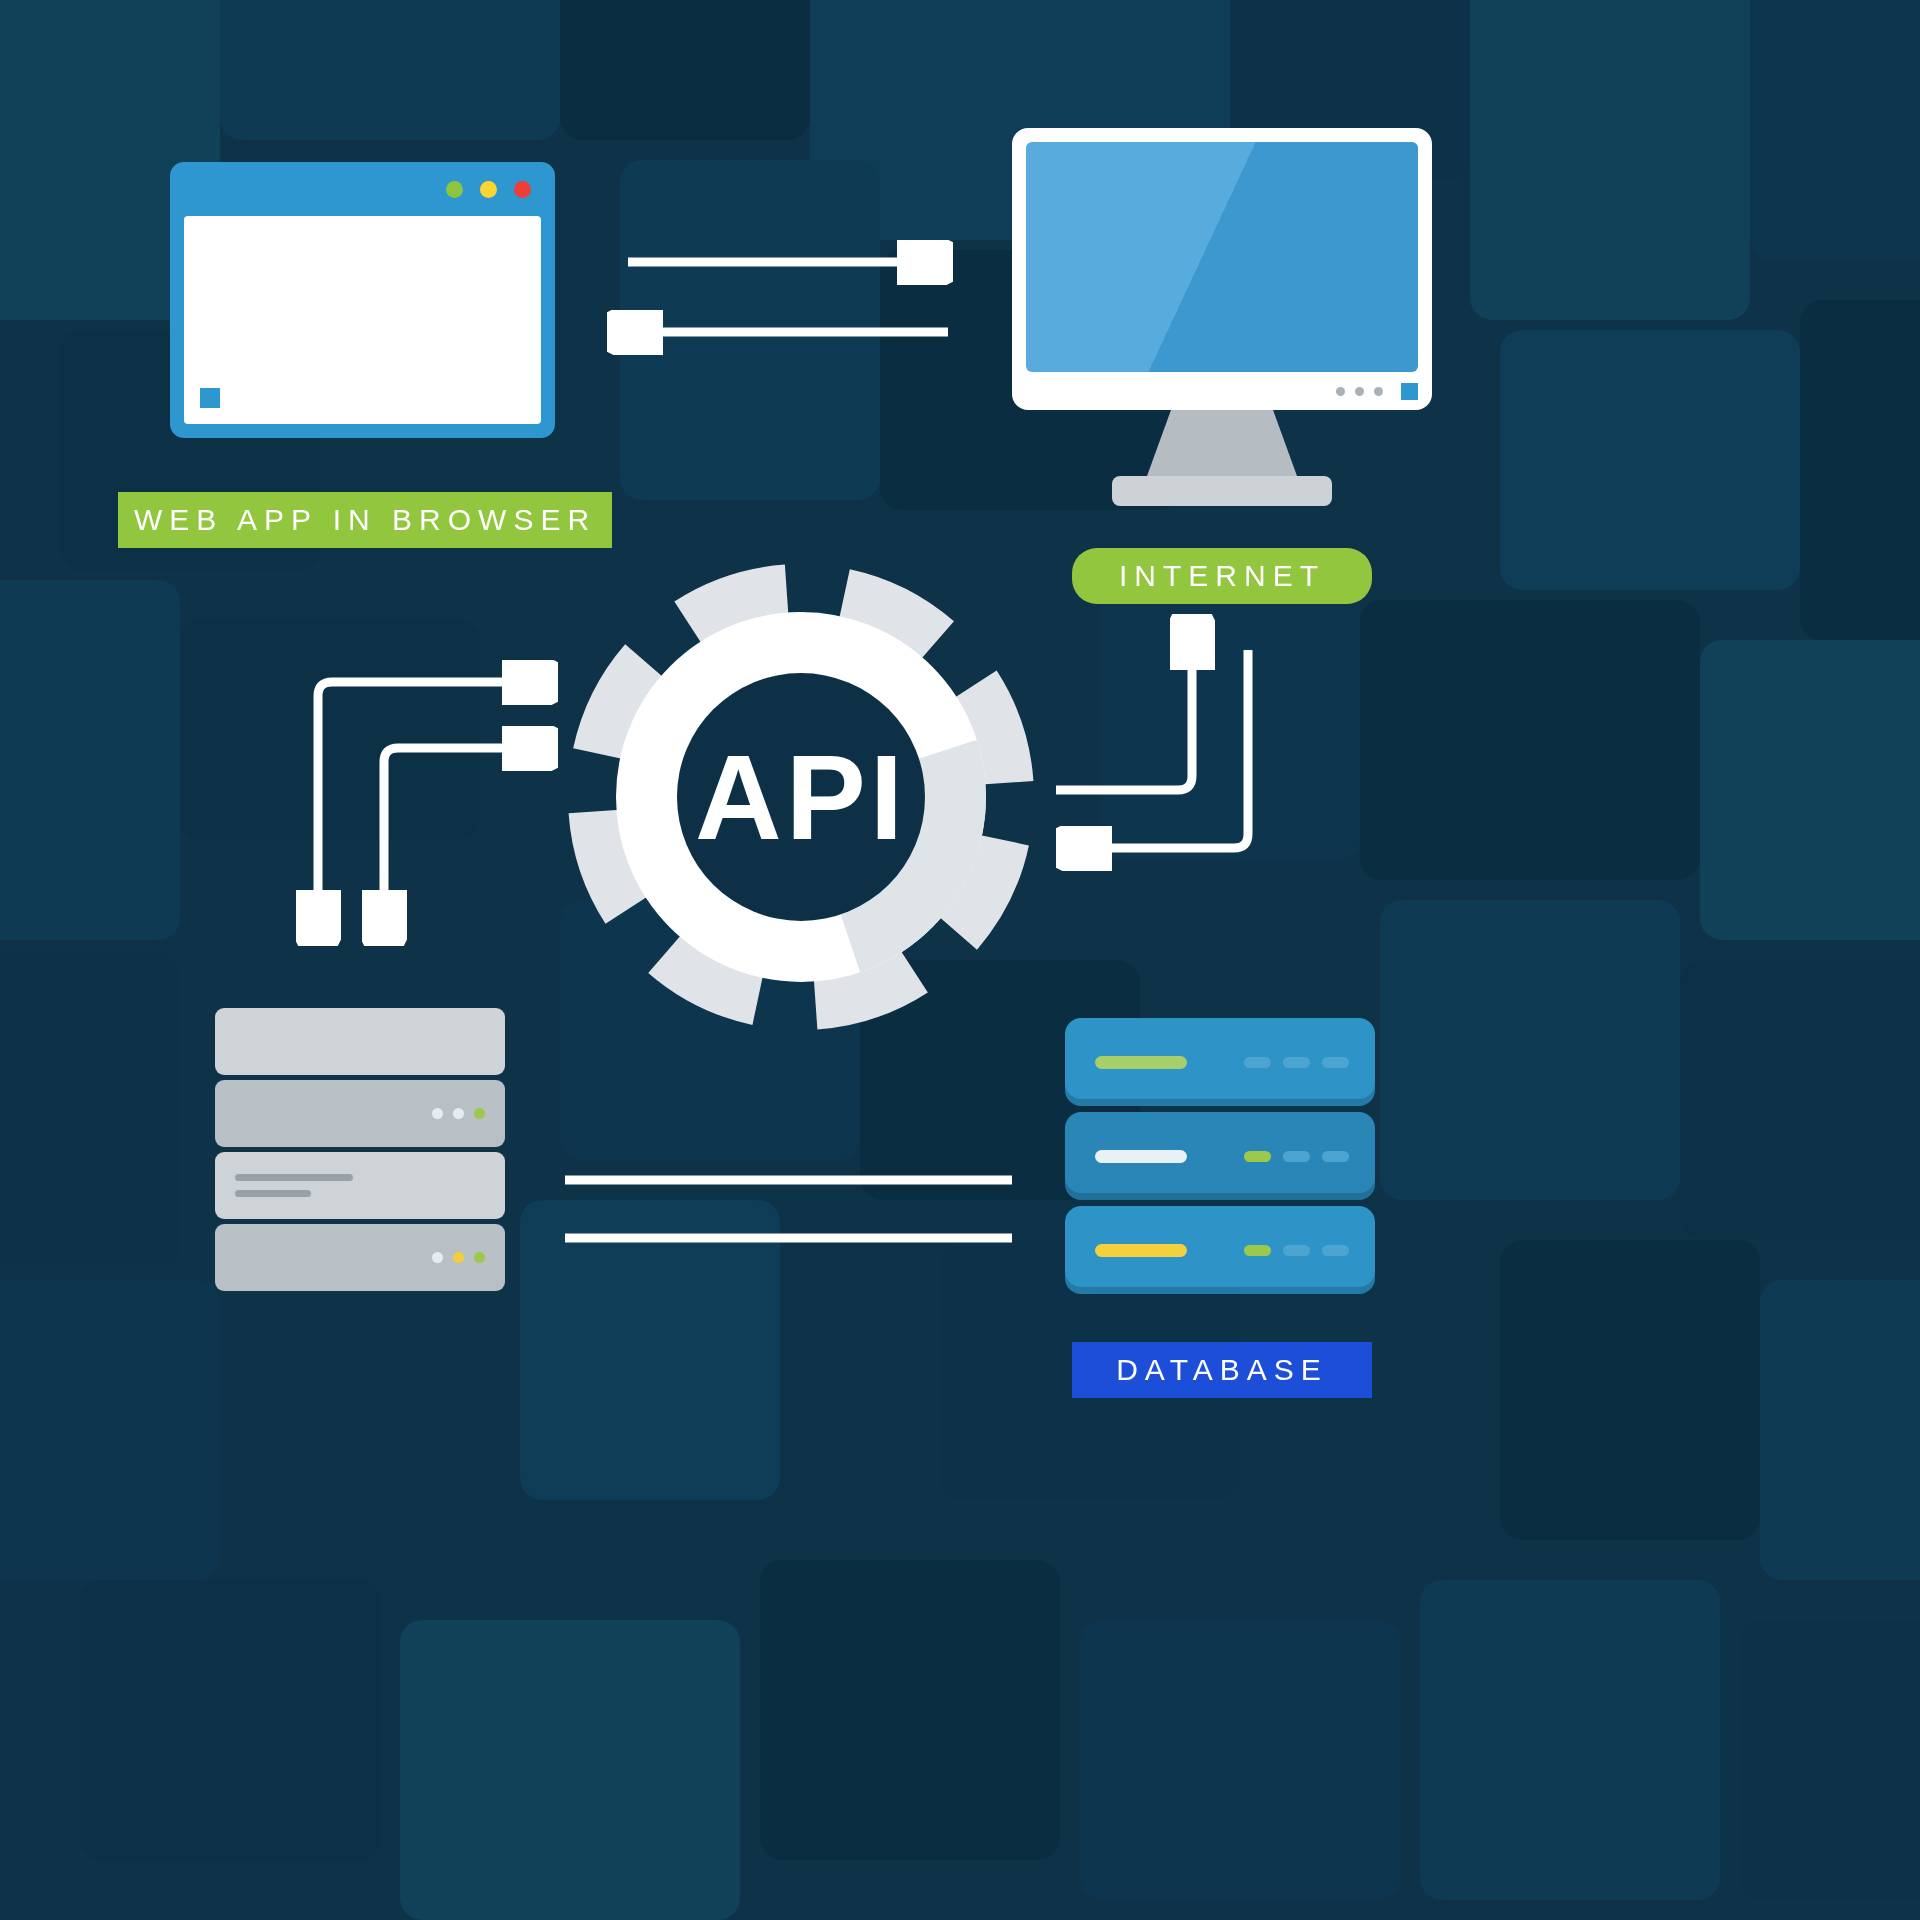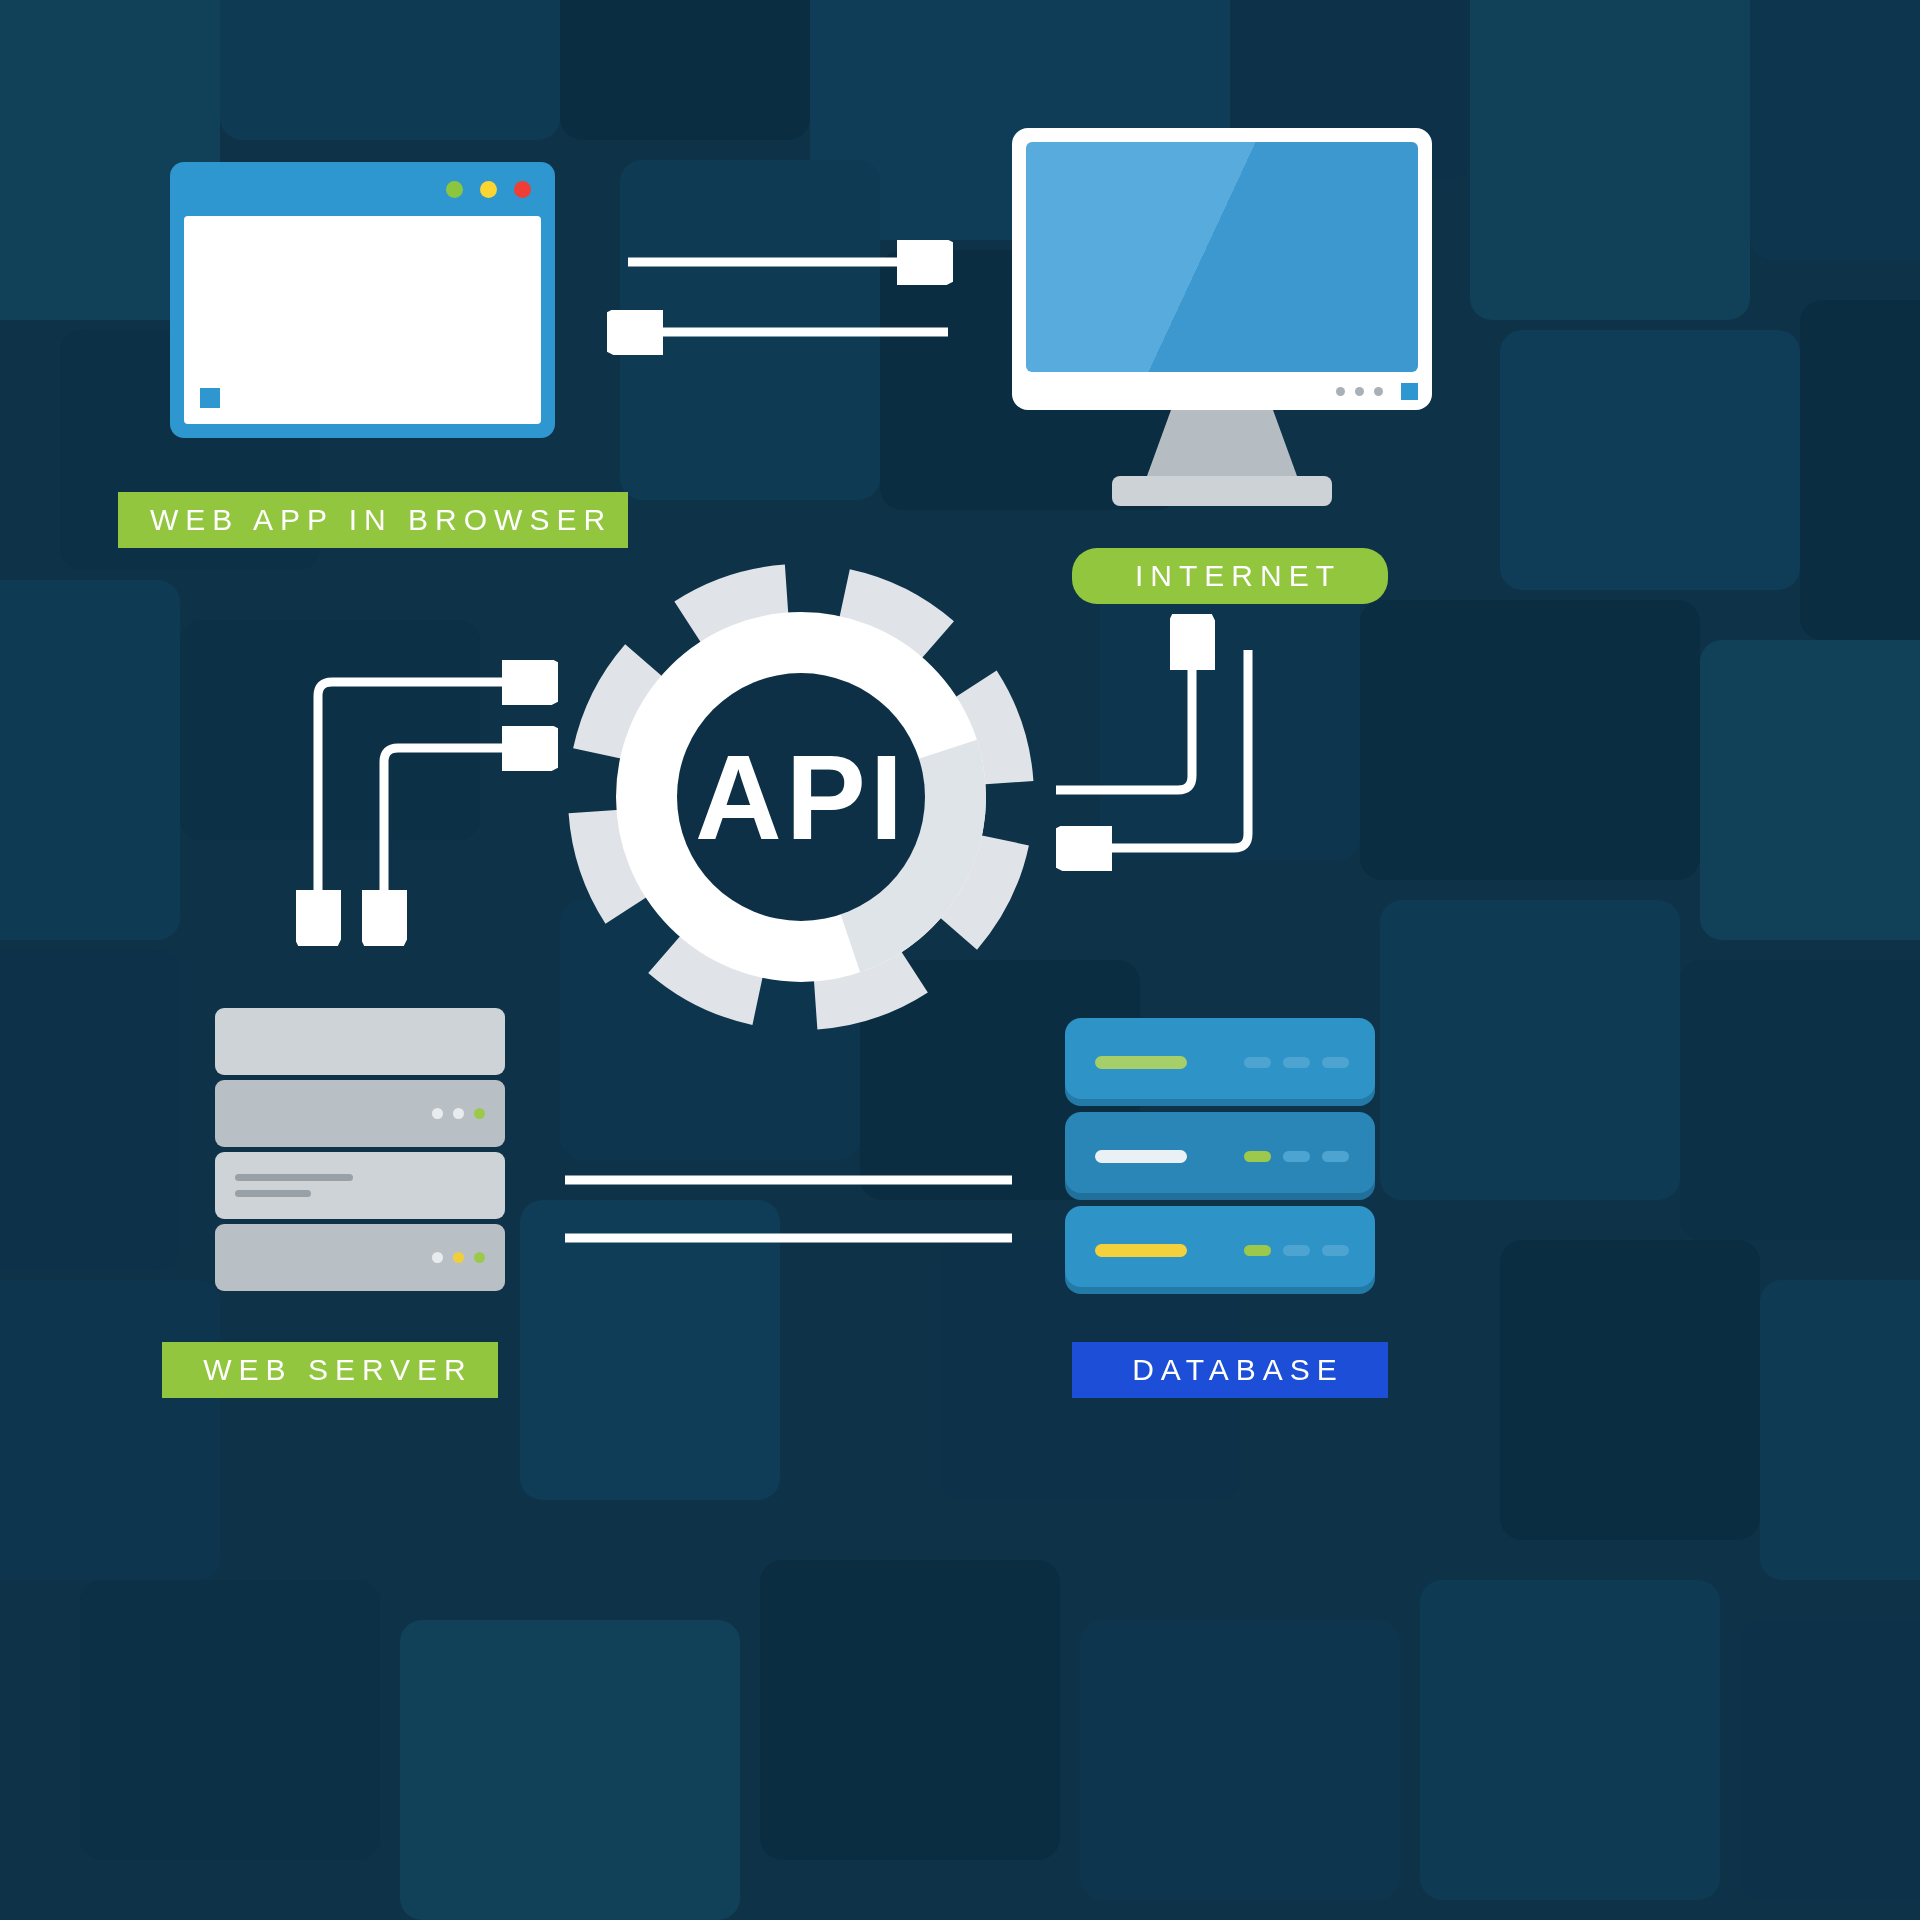--- a/index.html
+++ b/index.html
@@ -49,21 +49,21 @@
   
   #db-stack{position:absolute;left:1065px;top:1018px;width:310px;display:flex;flex-direction:column;gap:6px;z-index:3;}
   .db-slab{height:88px;border-radius:16px;position:relative;display:flex;align-items:center;
     box-shadow:inset 0 -7px 0 rgba(9,48,70,0.25);}
   .db-pill{margin-left:30px;width:92px;height:13px;border-radius:7px;}
   .db-dashes{position:absolute;right:26px;display:flex;gap:12px;}
   .db-dash{width:27px;height:11px;border-radius:6px;}
 
   
   .node-label{position:absolute;height:56px;display:flex;align-items:center;justify-content:center;
-    color:#ffffff;font-size:30px;letter-spacing:7px;font-weight:400;z-index:3;white-space:nowrap;padding-left:16px;}
+    color:#ffffff;font-size:30px;letter-spacing:7px;font-weight:400;z-index:3;white-space:nowrap;}
   #label-browser{left:118px;top:492px;width:494px;}
   #label-internet{left:1072px;top:548px;width:300px;}
   #label-server{left:162px;top:1342px;width:320px;}
   #label-database{left:1072px;top:1342px;width:300px;}
 </style>
 </head>
 <body>
 
 <div class="canvas">
 
@@ -200,16 +200,15 @@
         <div class="db-dashes">
           <div class="db-dash" style="background: rgb(156, 201, 76);"></div>
           <div class="db-dash" style="background: rgb(78, 164, 209);"></div>
           <div class="db-dash" style="background: rgb(78, 164, 209);"></div>
         </div>
       </div>
     </div>
 
   <div class="node-label" id="label-browser" style="background: rgb(146, 198, 62); color: rgb(255, 255, 255);">WEB APP IN BROWSER</div>
   <div class="node-label" id="label-internet" style="background: rgb(146, 198, 62); color: rgb(255, 255, 255); border-radius: 25px;">INTERNET</div>
-  <div class="node-label" id="label-server" style="background: rgb(146, 198, 62); color: rgb(255, 255, 255);">WEB SERVER</div>
   <div class="node-label" id="label-database" style="background: #1d4ed8; color: rgb(255, 255, 255);">DATABASE</div>
 
 </div>
 
 </body></html>

